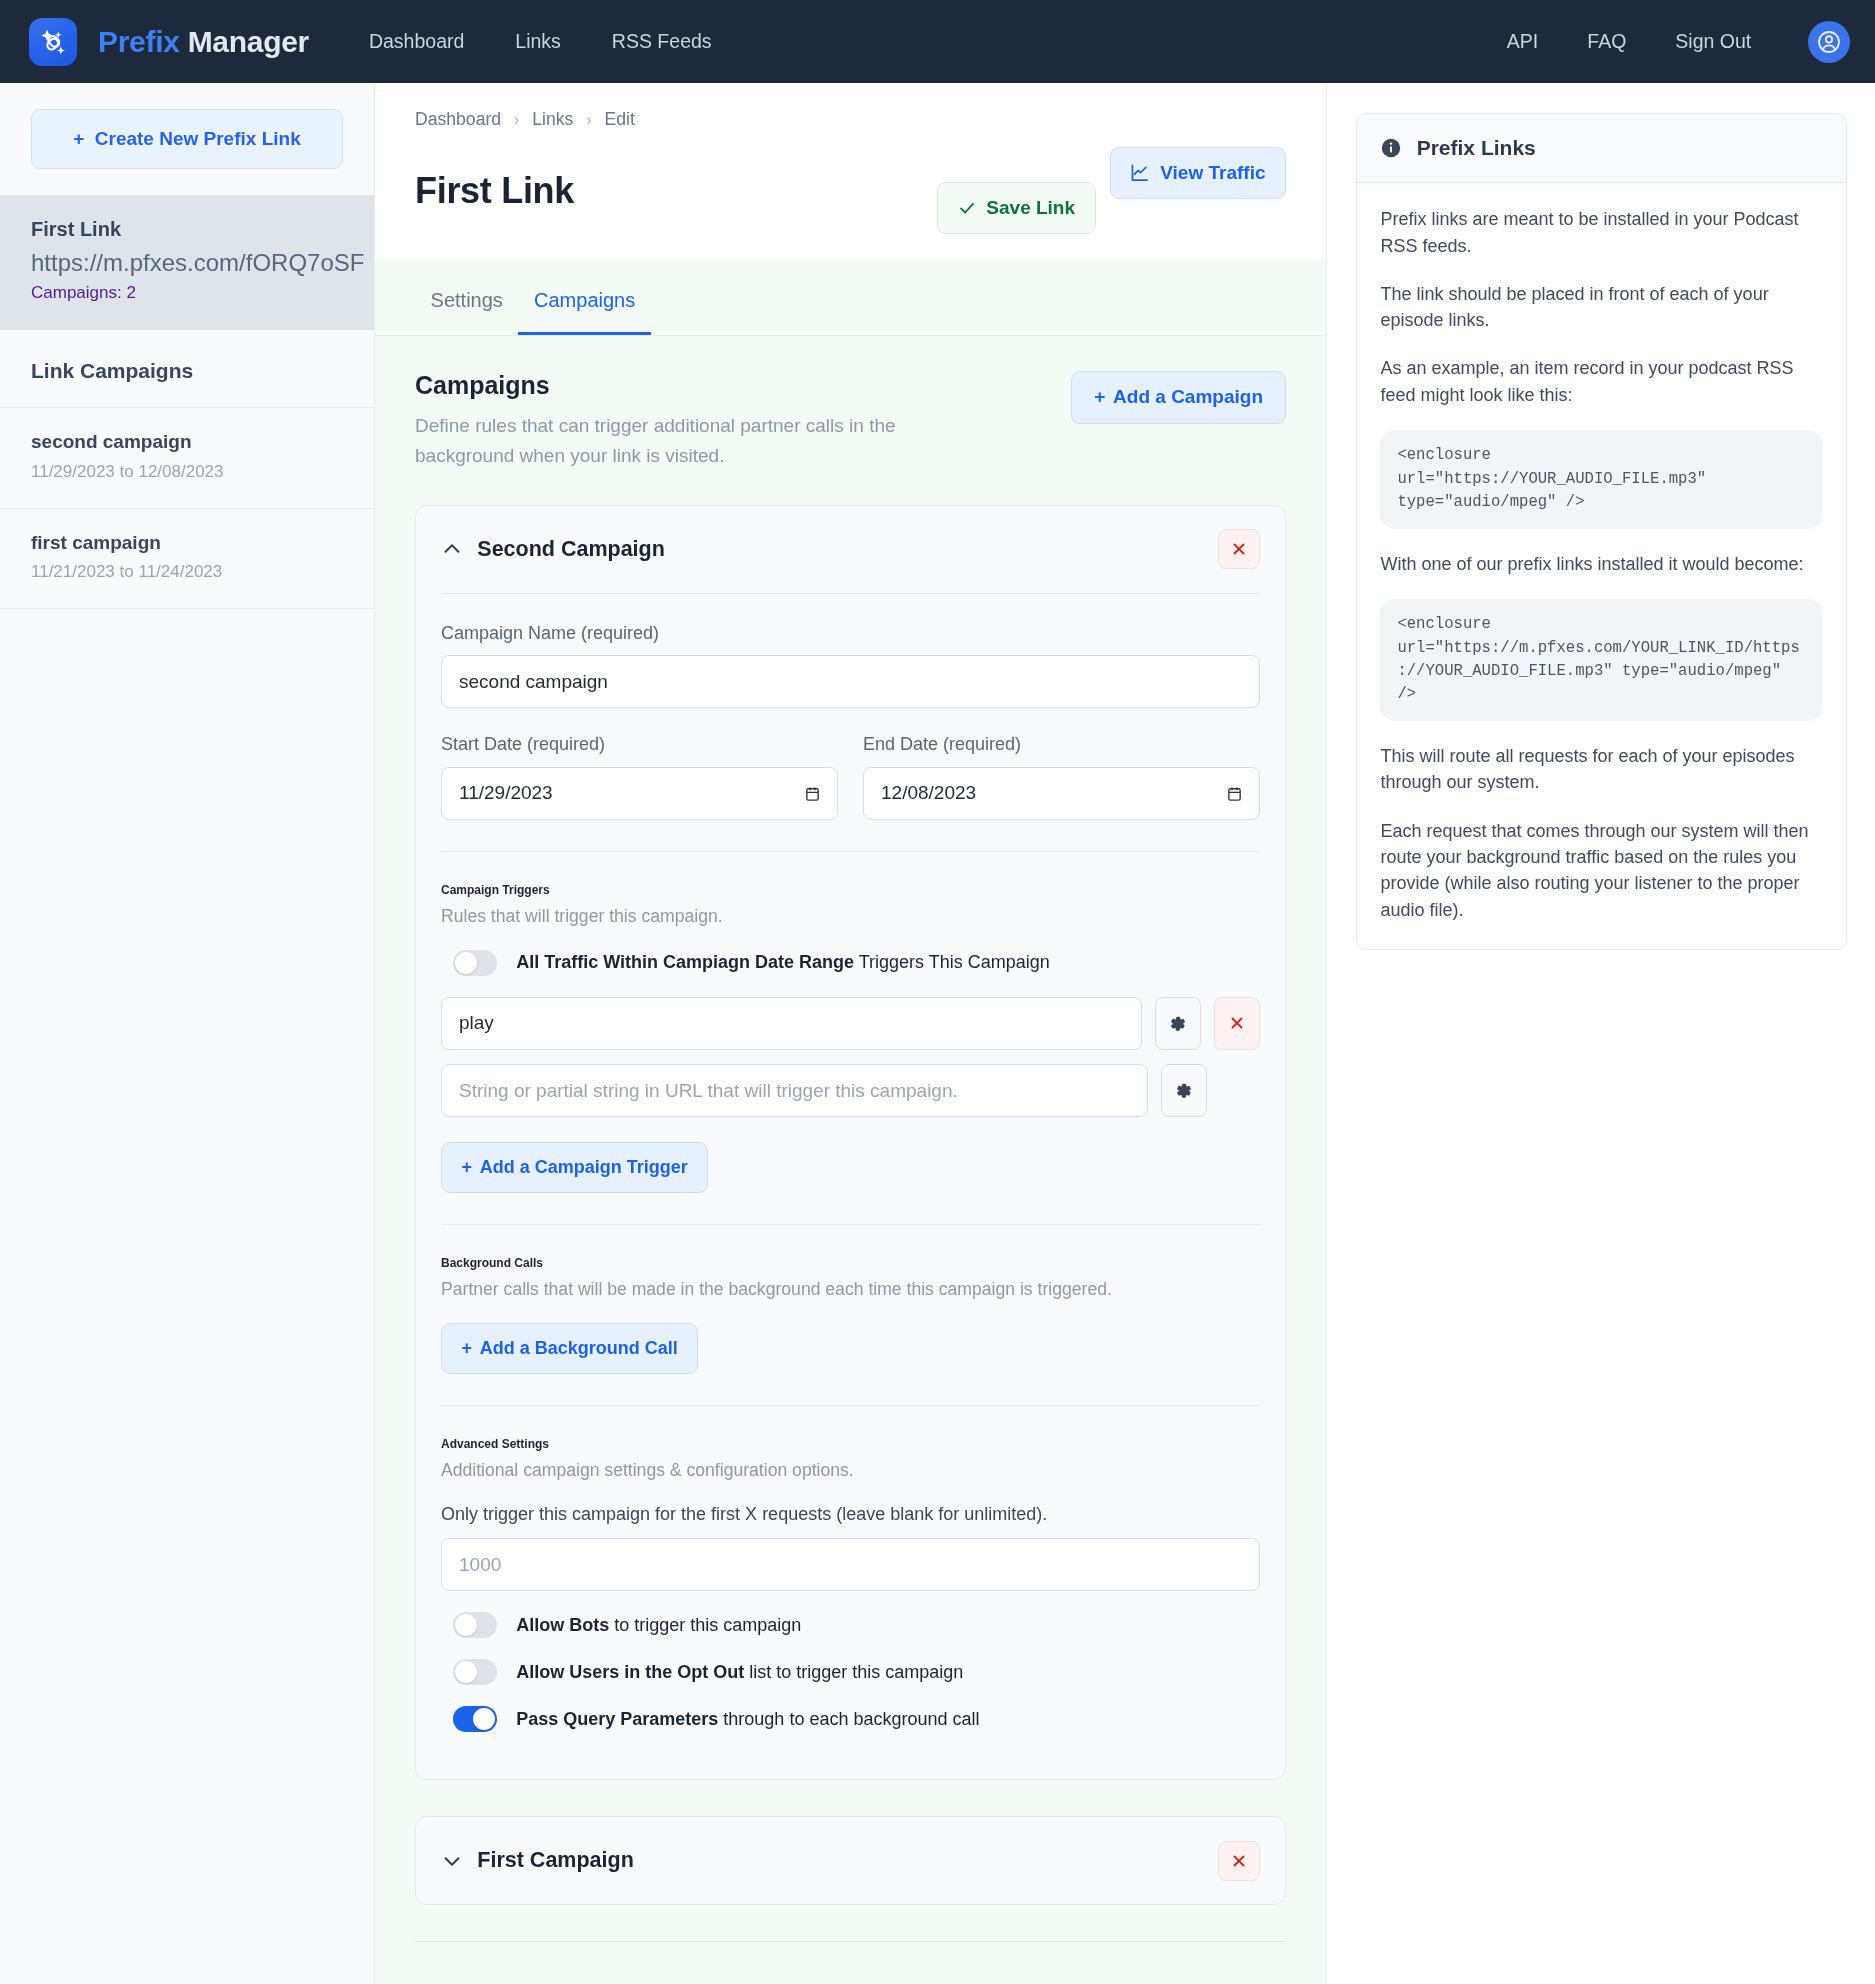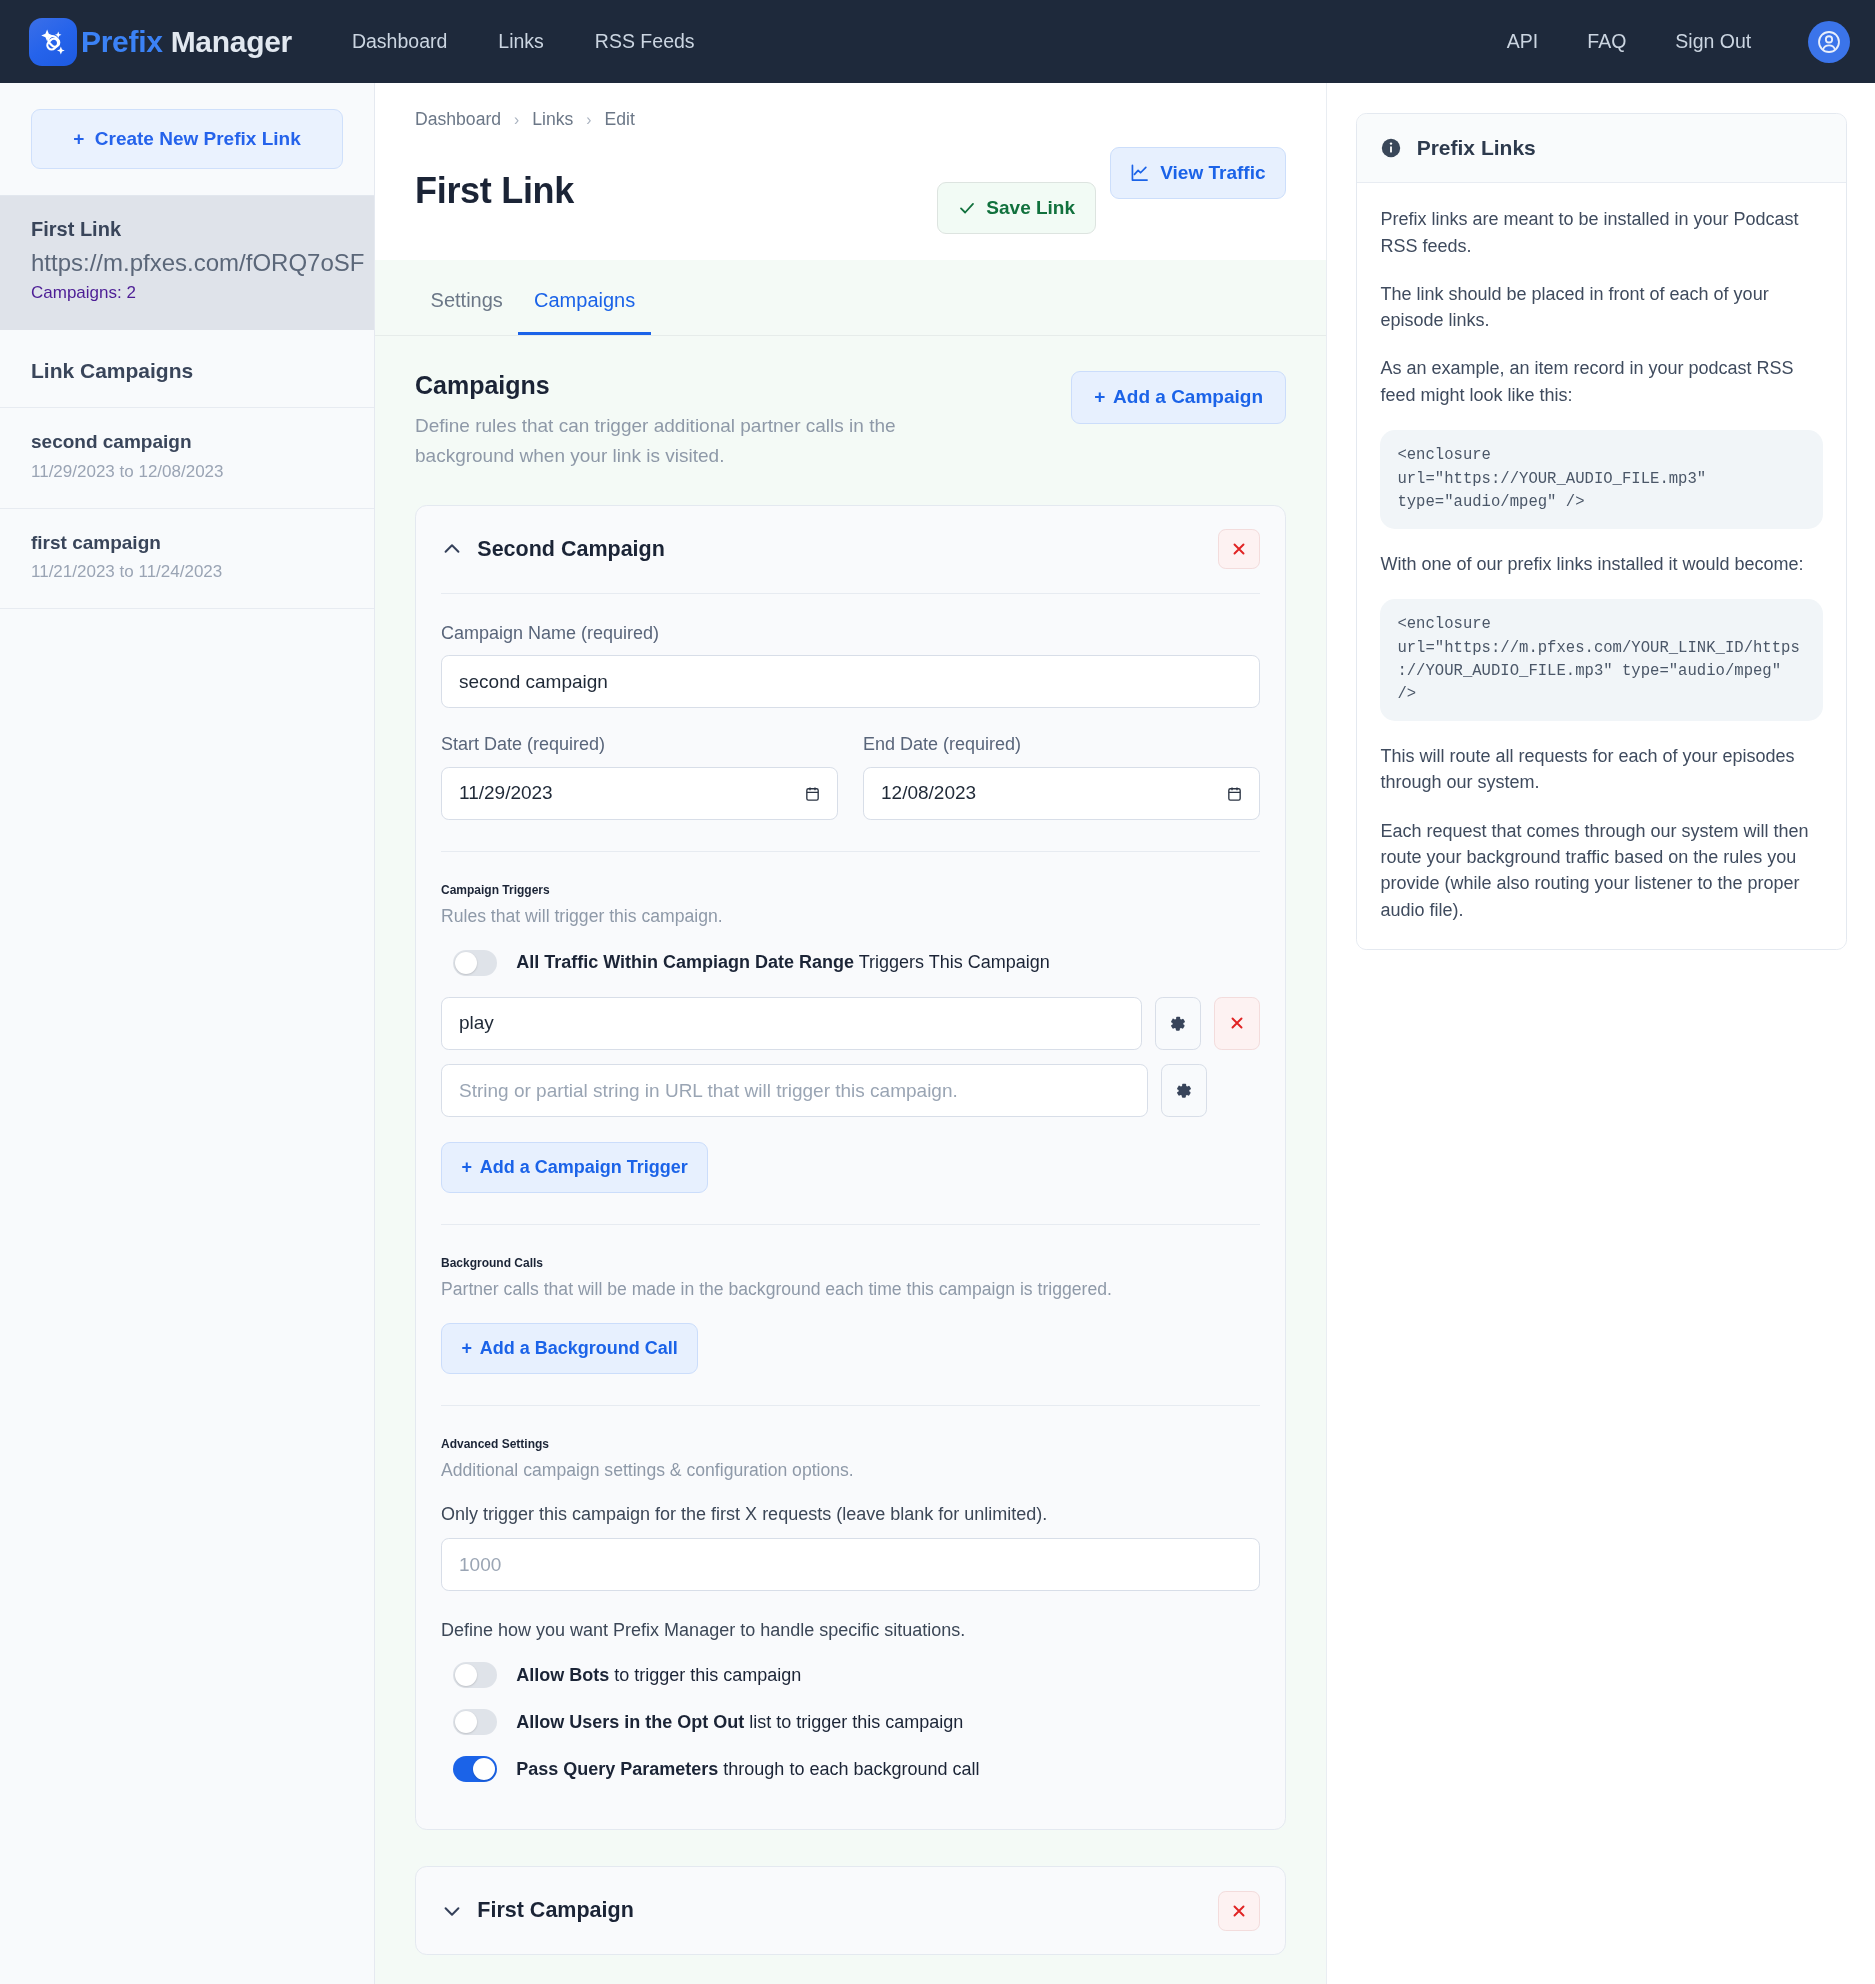--- a/index.html
+++ b/index.html
@@ -12,21 +12,21 @@
   body { width: 1876px; min-height: 1985px; }
 
   
   .topnav {
     height: 83px;
     background: #1e293b;
     display: flex;
     align-items: center;
     padding: 0 26px 0 29px;
   }
-  .brand { display: flex; align-items: center; gap: 4px; margin-right: 60px; }
+  .brand { display: flex; align-items: center; gap: 21px; margin-right: 60px; }
   .logo-box {
     width: 48px; height: 48px; border-radius: 13px;
     background: linear-gradient(145deg,#3b6fe8 0%,#2563eb 50%,#1d5ae0 100%);
     display: flex; align-items: center; justify-content: center;
     position: relative; flex: none;
   }
   .brand-text { font-size: 30px; font-weight: 700; letter-spacing: -0.3px; white-space: nowrap; }
   .brand-text .b1 { color: #3b82f6; }
   .brand-text .b2 { color: #e2e8f0; }
 
@@ -420,21 +420,20 @@
 
           
           <div class="sub-head" style="margin-top:0">
             <div class="sub-title">Advanced Settings</div>
             <div class="sub-desc">Additional campaign settings &amp; configuration options.</div>
           </div>
 
           <div class="adv-q">Only trigger this campaign for the first X requests (leave blank for unlimited).</div>
           <input class="inp" type="text" placeholder="1000" style="">
 
-          <div class="adv-note">Define how you want Prefix Manager to handle specific situations.</div>
 
           <div class="toggle-row" style="margin-left:11.7px">
             <button class="toggle">
                 <span class="knob"></span>
               </button>
             <span class="toggle-label"><b>Allow Bots</b><span> to trigger this campaign</span></span>
           </div>
           <div class="toggle-row" style="margin-left:11.7px">
             <button class="toggle">
                 <span class="knob"></span>

